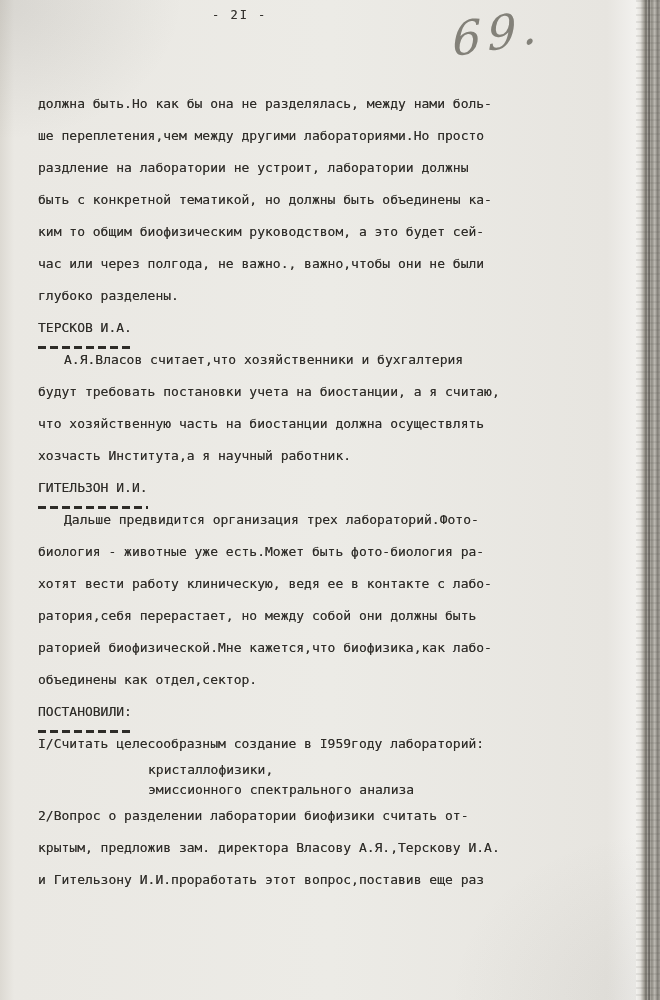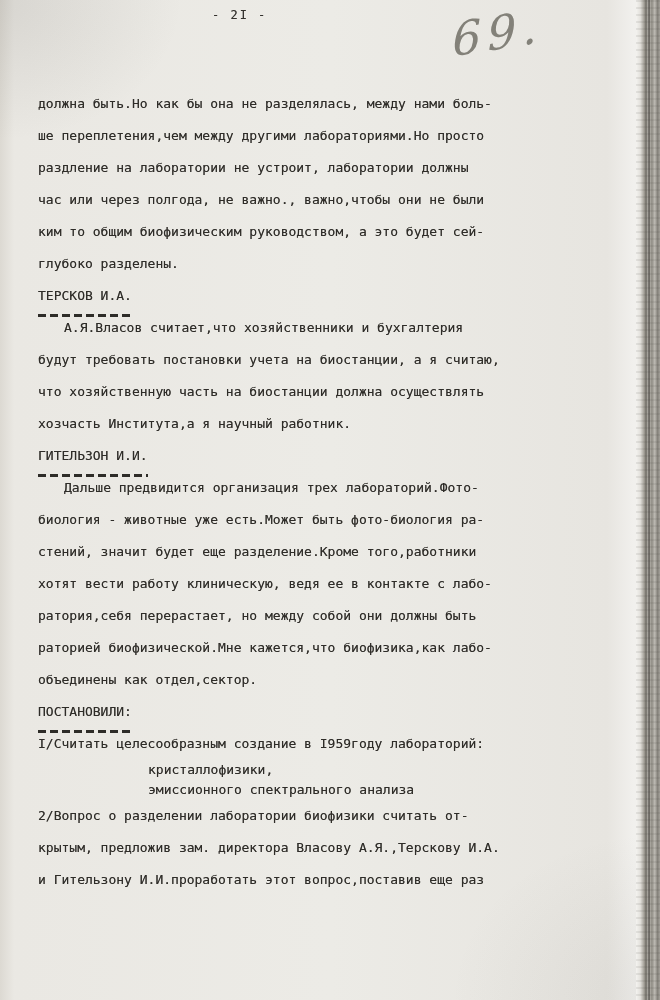--- a/index.html
+++ b/index.html
@@ -69,40 +69,40 @@
 <div class="page">
 
   <div class="hdr">- 2I -</div>
 
   <div class="folio">69.</div>
 
   <div class="content">
     <div class="ln">должна быть.Но как бы она не разделялась, между нами боль-</div>
     <div class="ln">ше переплетения,чем между другими лабораториями.Но просто</div>
     <div class="ln">раздление на лаборатории не устроит, лаборатории должны</div>
+    <div class="ln">быть с конкретной тематикой, но должны быть объединены ка-</div>
+    <div class="ln">ким то общим биофизическим руководством, а это будет сей-</div>
     <div class="ln">час или через полгода, не важно., важно,чтобы они не были</div>
-    <div class="ln">ким то общим биофизическим руководством, а это будет сей-</div>
     <div class="ln">глубоко разделены.</div>
 
     <div class="ln">
       <span class="hd-wrap">ТЕРСКОВ И.А.</span>
     </div>
 
     <div class="ln ind">А.Я.Власов считает,что хозяйственники и бухгалтерия</div>
     <div class="ln">будут требовать постановки учета на биостанции, а я считаю,</div>
     <div class="ln">что хозяйственную часть на биостанции должна осуществлять</div>
     <div class="ln">хозчасть Института,а я научный работник.</div>
 
     <div class="ln">
       <span class="hd-wrap">ГИТЕЛЬЗОН И.И.</span>
     </div>
 
     <div class="ln ind">Дальше предвидится организация трех  лабораторий.Фото-</div>
     <div class="ln">биология - животные уже есть.Может быть фото-биология ра-</div>
-    <div class="ln">стений, значит будет еще разделение.Кроме того,работники</div>
     <div class="ln">хотят вести работу клиническую, ведя ее в контакте с лабо-</div>
     <div class="ln">ратория,себя перерастает, но между собой они должны быть</div>
     <div class="ln">раторией биофизической.Мне кажется,что биофизика,как лабо-</div>
     <div class="ln">объединены как отдел,сектор.</div>
 
     <div class="ln">
       <span class="hd-wrap">ПОСТАНОВИЛИ:</span>
     </div>
 
     <div class="ln">I/Считать целесообразным создание в I959году лабораторий:</div>

